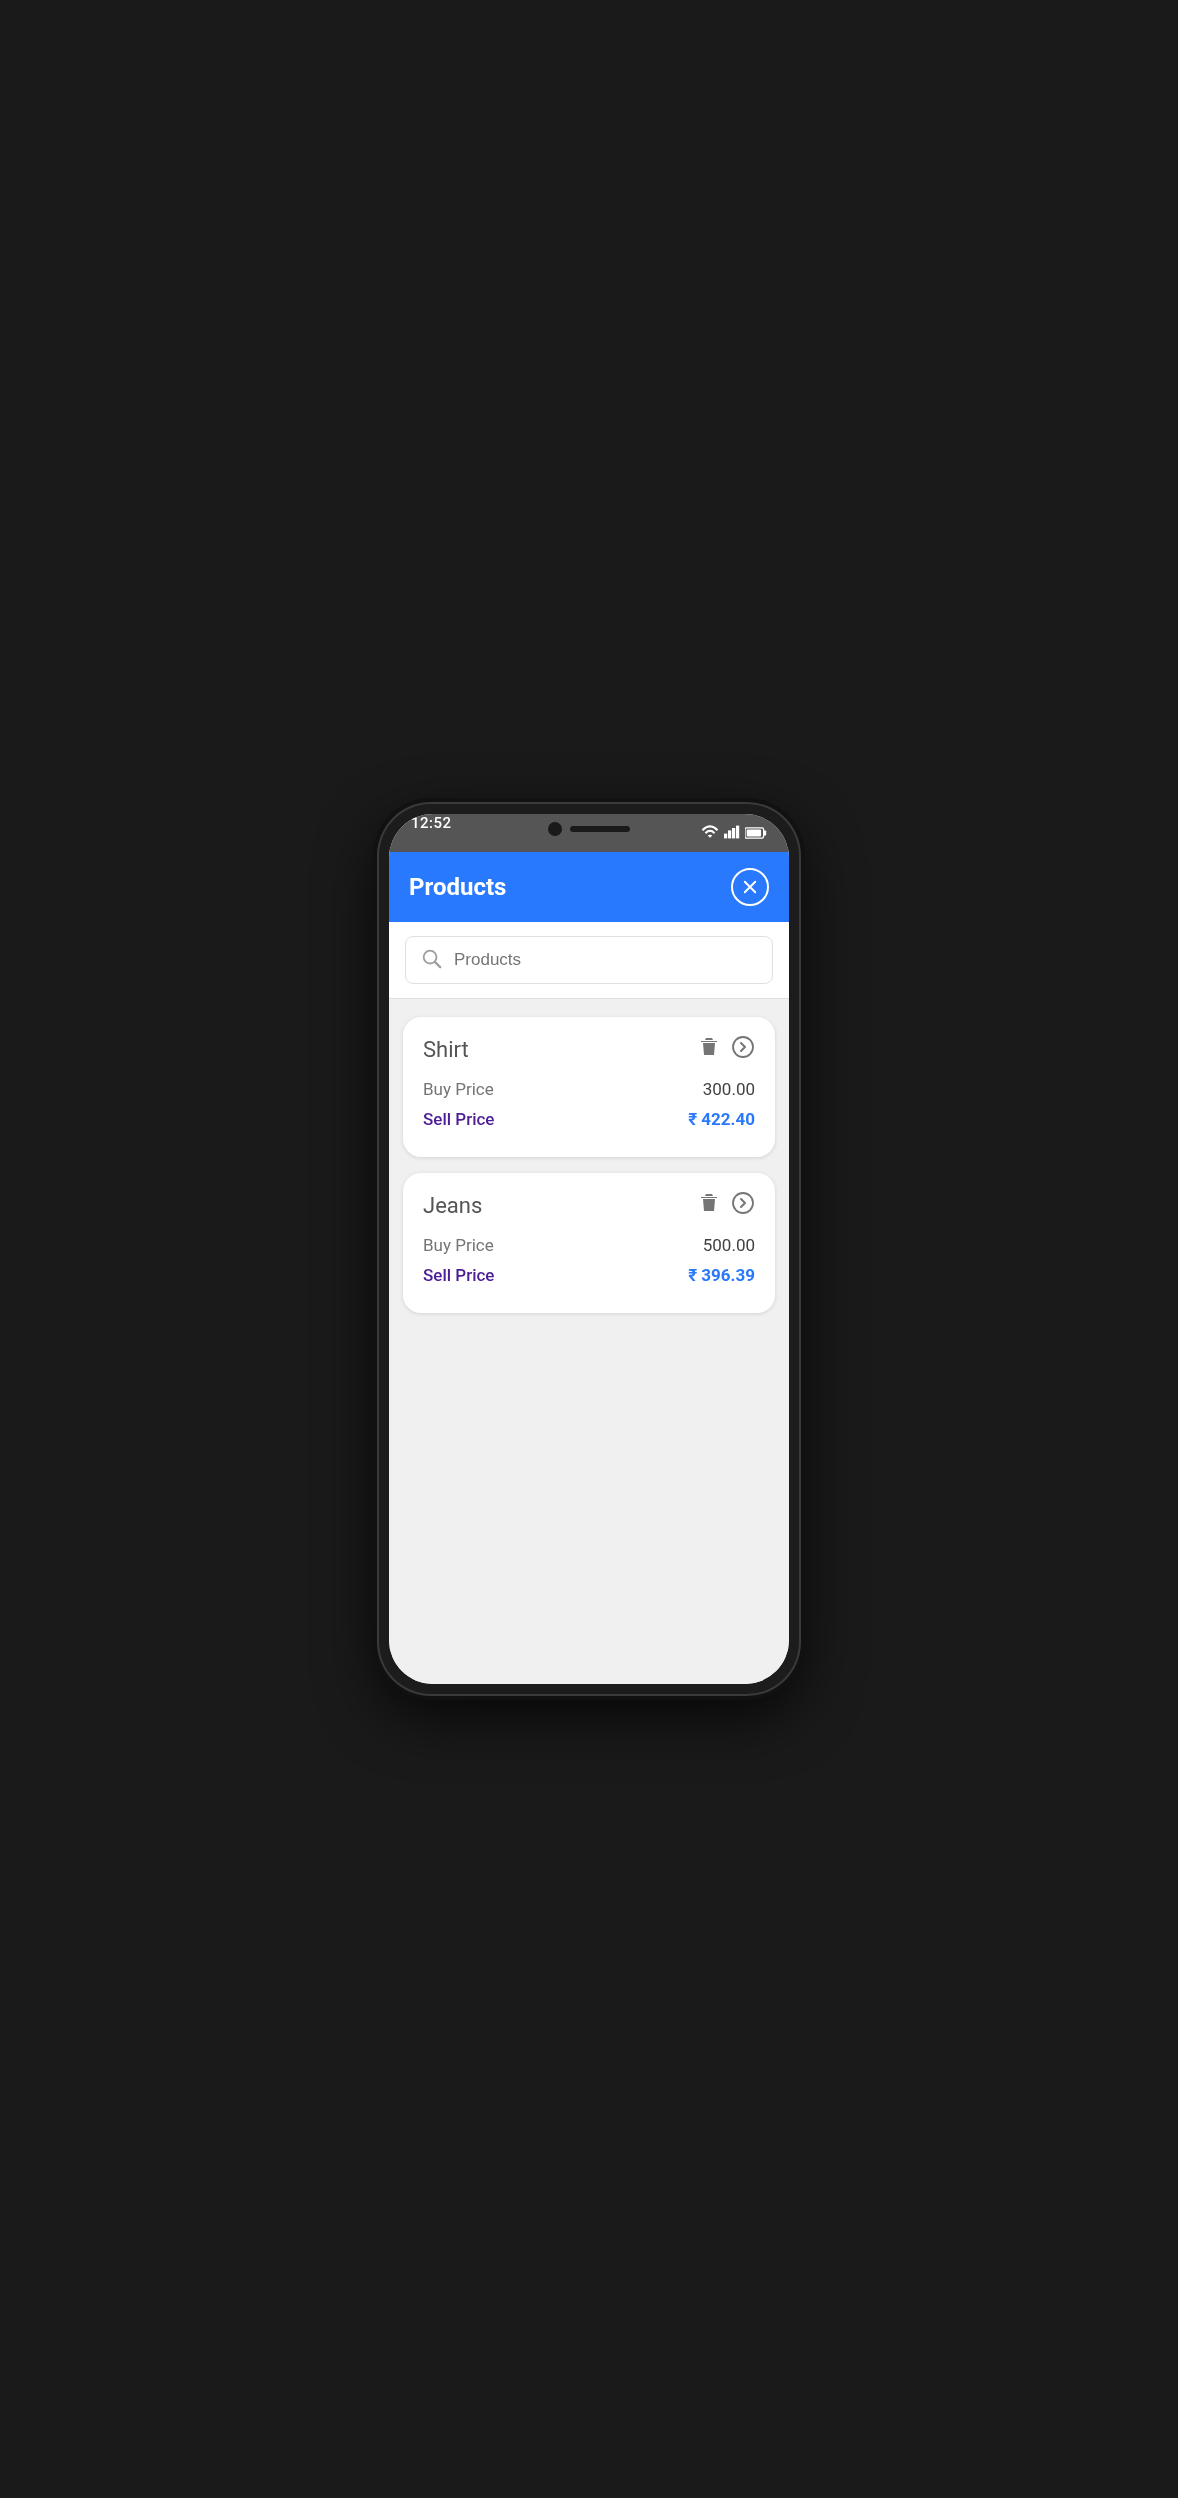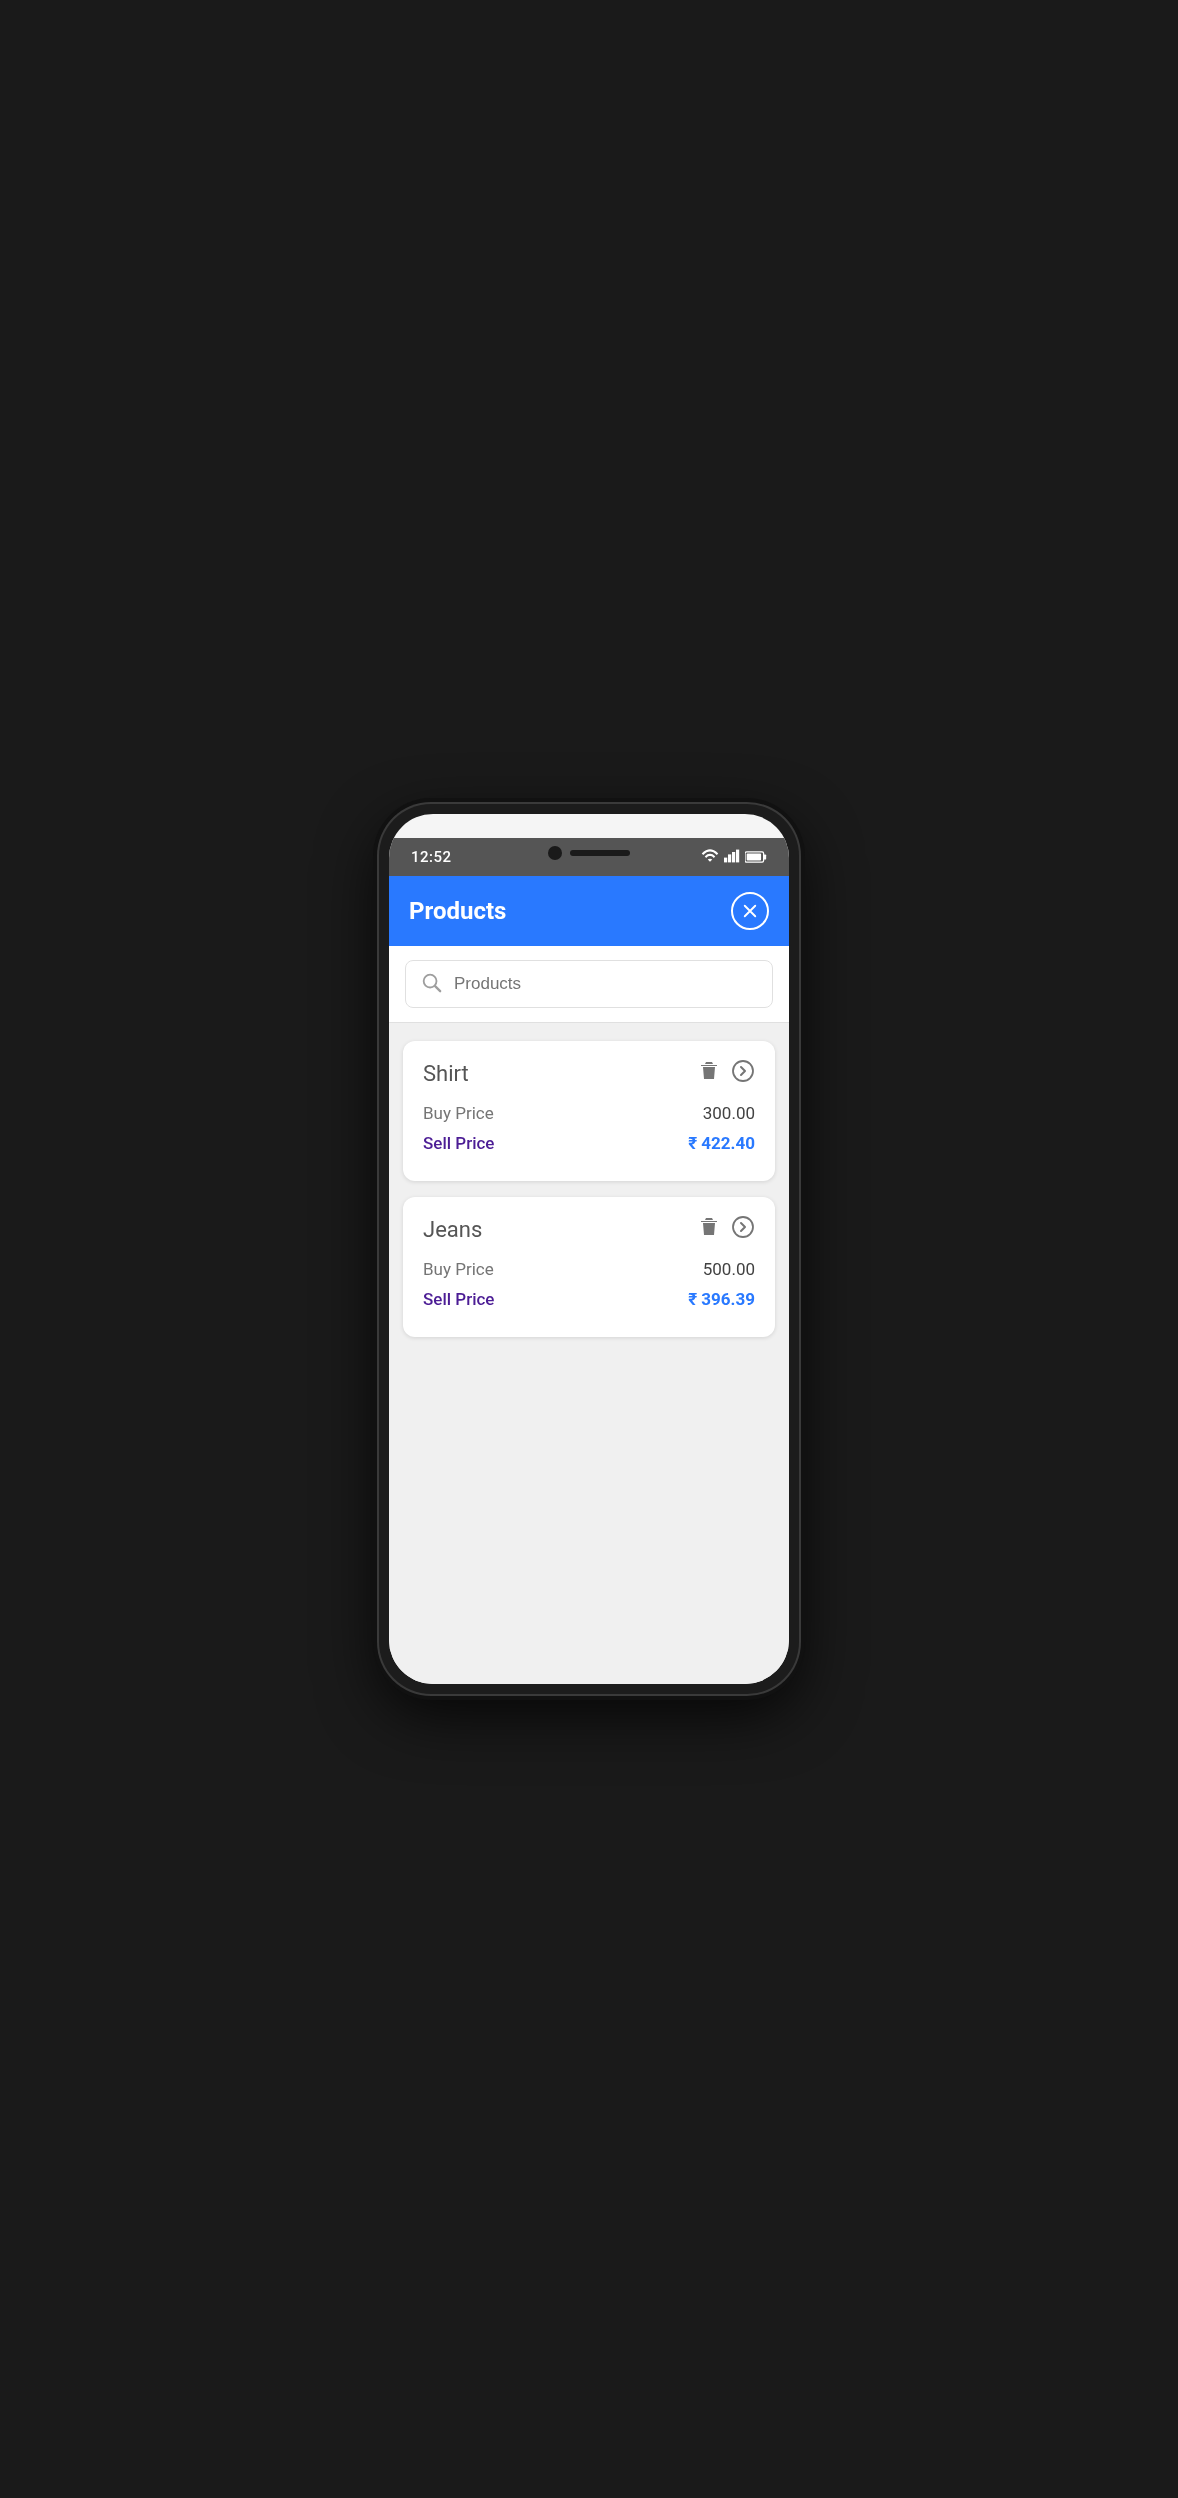--- a/index.html
+++ b/index.html
@@ -47,25 +47,23 @@
       border-radius: 44px;
       overflow: hidden;
       background: #f5f5f5;
     }
 
     
     .status-bar {
       height: 38px;
       background: #555;
       display: flex;
-      align-items: center;
       justify-content: space-between;
       padding: 0 22px;
       position: relative;
-      margin-top: 24px;
     }
 
     
     .camera-area {
       position: absolute;
       top: 8px;
       left: 50%;
       transform: translateX(-50%);
       display: flex;
       align-items: center;
@@ -181,21 +179,21 @@
       display: flex;
       flex-direction: column;
       gap: 16px;
       overflow-y: auto;
       height: calc(100% - 38px - 70px - 57px);
     }
 
     
     .product-card {
       background: white;
-      border-radius: 12px;
+      border-radius: 18px;
       padding: 18px 20px;
       box-shadow: 0 1px 4px rgba(0,0,0,0.12);
     }
 
     .card-header {
       display: flex;
       justify-content: space-between;
       align-items: center;
       margin-bottom: 16px;
     }

